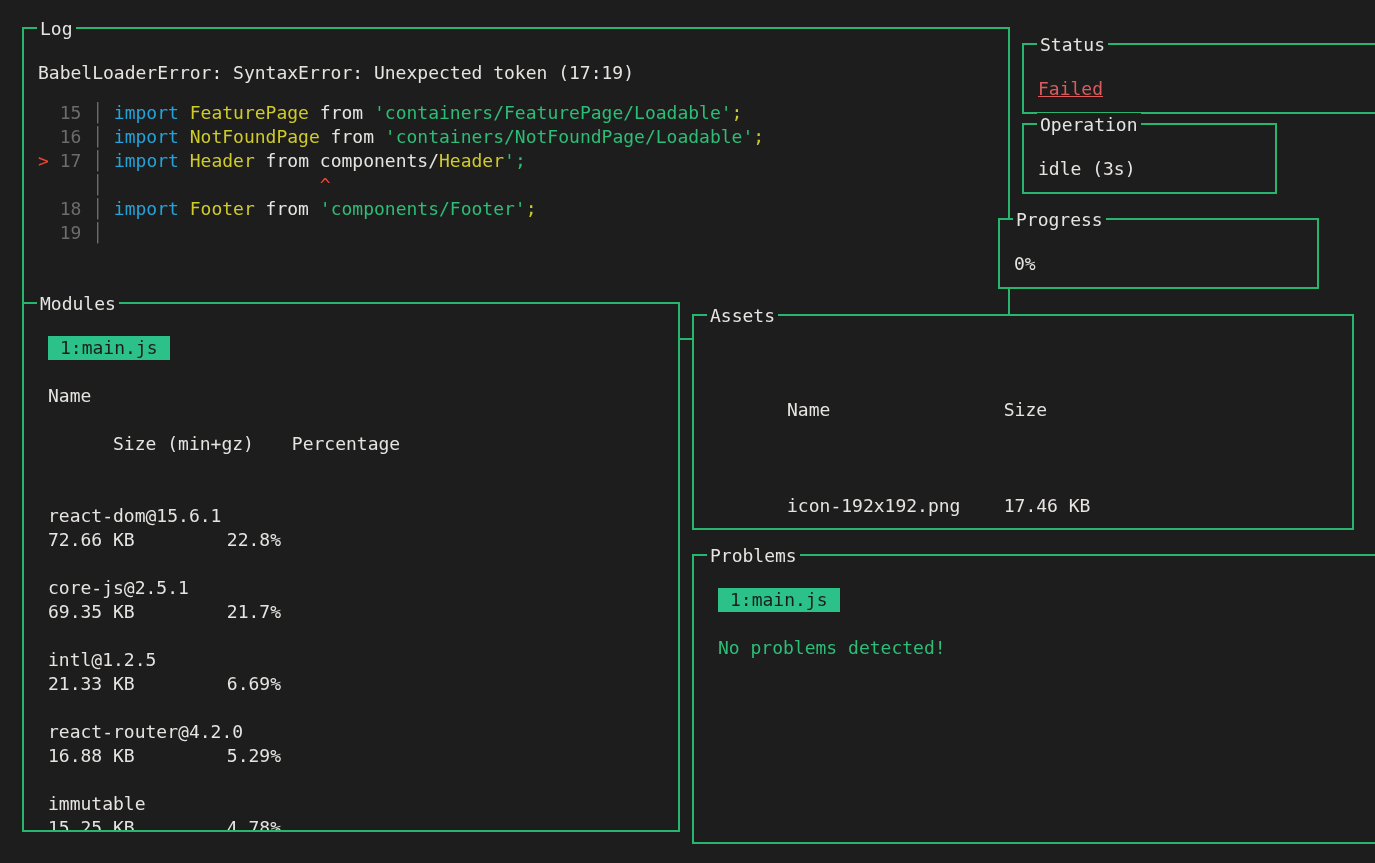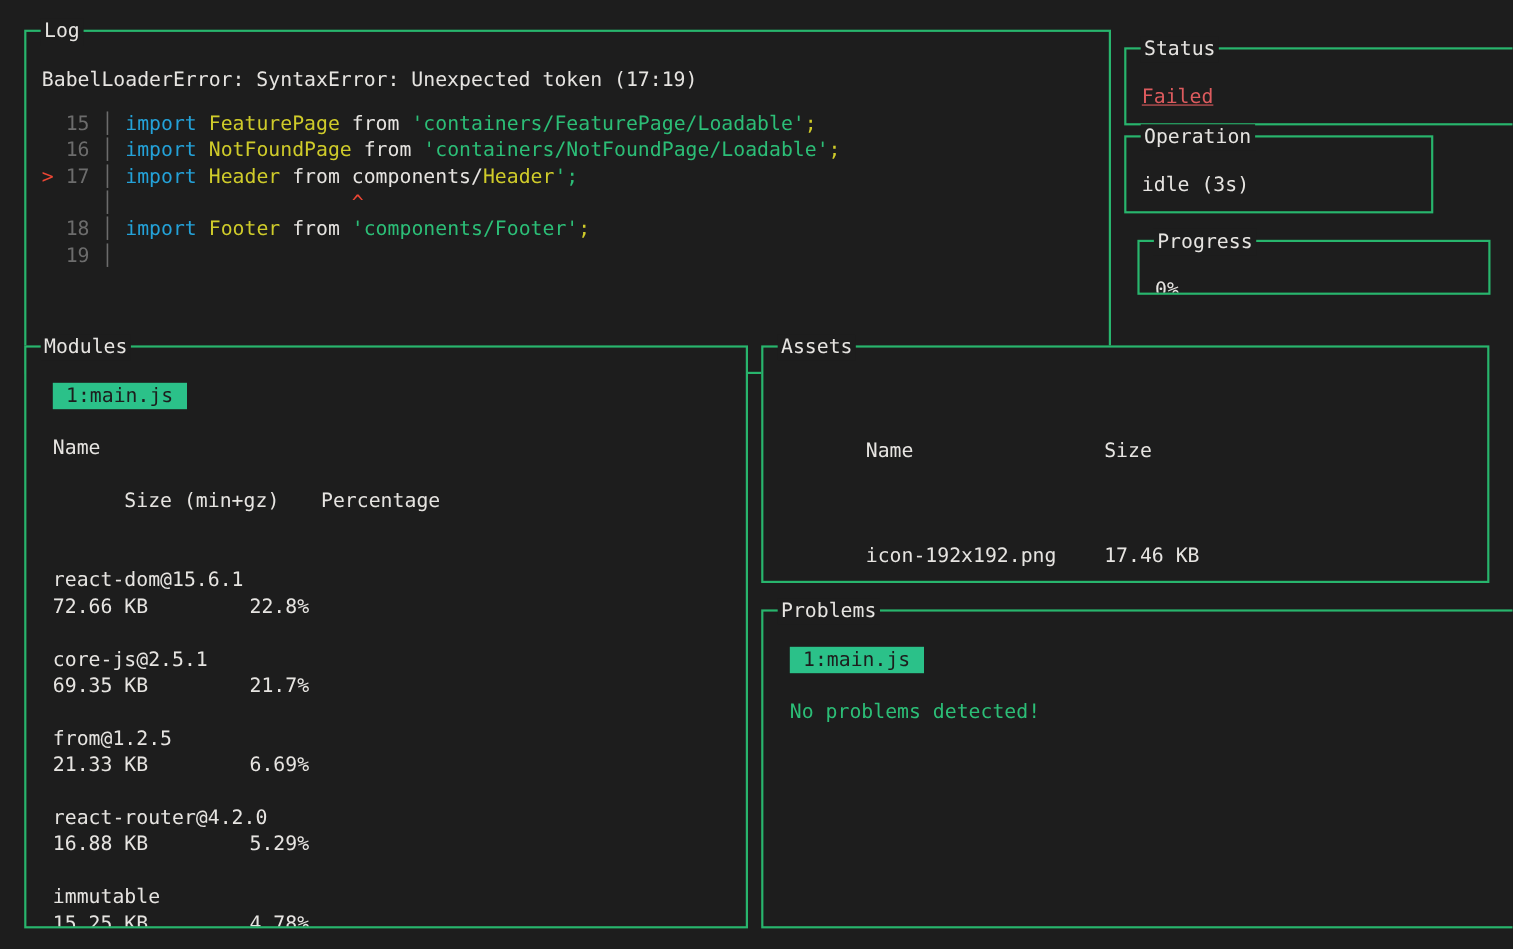--- a/index.html
+++ b/index.html
@@ -73,53 +73,53 @@
   </div>
 </div>
 
 <div class="panel" style="left:1022px; top:43px; width:373px; height:71px">
   <div class="panel-title">Status</div>
   <div class="panel-body" style="padding:32px 10px 0 14px">
     <div class="line failed">Failed</div>
   </div>
 </div>
 
-<div class="panel" style="left:1022px; top:123px; width:281px; height:71px">
+<div class="panel" style="left:1022px; top:123px; width:255px; height:71px">
   <div class="panel-title">Operation</div>
   <div class="panel-body" style="padding:32px 10px 0 14px">
     <div class="line">idle (3s)</div>
   </div>
 </div>
 
-<div class="panel" style="left:1034px; top:218px; width:321px; height:50px">
+<div class="panel" style="left:998px; top:218px; width:321px; height:71px">
   <div class="panel-title">Progress</div>
   <div class="panel-body" style="padding:32px 10px 0 14px">
     <div class="line">0%</div>
   </div>
 </div>
 
-<div class="panel" style="left:22px; top:314px; width:658px; height:530px">
+<div class="panel" style="left:22px; top:302px; width:658px; height:530px">
   <div class="panel-title">Modules</div>
   <div class="panel-body" style="padding:32px 10px 0 24px">
     <div class="line"><span class="badge">1:main.js</span></div>
     <div class="line mt">Name</div>
     <div class="line">
       <span class="w165">Size (min+gz)</span><span>Percentage</span>
     </div>
 
     <div>
       <div class="line mt">react-dom@15.6.1</div>
       <div class="line"><span class="w165">72.66 KB</span><span>22.8%</span></div>
     </div>
     <div>
       <div class="line mt">core-js@2.5.1</div>
       <div class="line"><span class="w165">69.35 KB</span><span>21.7%</span></div>
     </div>
     <div>
-      <div class="line mt">from@1.2.5</div>
+      <div class="line mt">intl@1.2.5</div>
       <div class="line"><span class="w165">21.33 KB</span><span>6.69%</span></div>
     </div>
     <div>
       <div class="line mt">react-router@4.2.0</div>
       <div class="line"><span class="w165">16.88 KB</span><span>5.29%</span></div>
     </div>
     <div>
       <div class="line mt">immutable</div>
       <div class="line"><span class="w165">15.25 KB</span><span>4.78%</span></div>
     </div>

